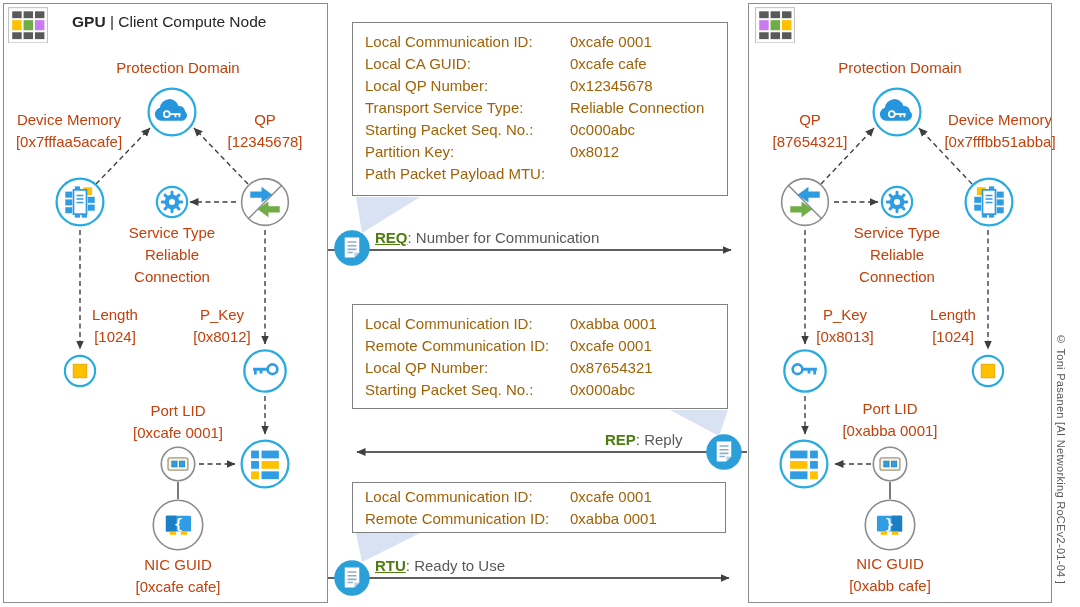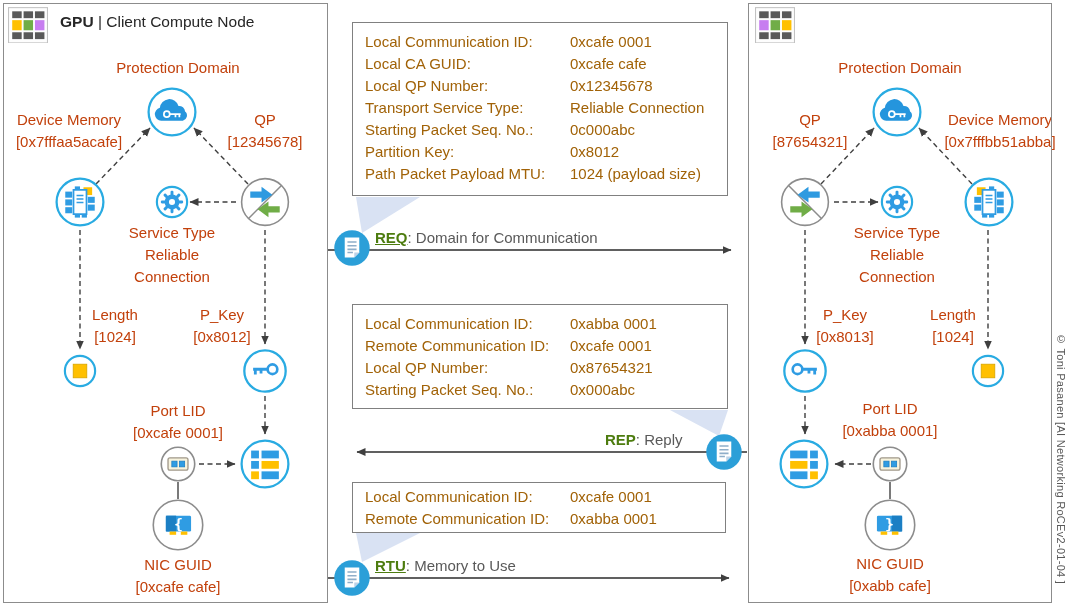--- a/index.html
+++ b/index.html
@@ -187,21 +187,21 @@
       <path d="M328,578 L729,578"></path>
     </g>
   </svg>
 
   <div class="panel" style="left:3px;top:3px;width:325px;height:600px;z-index:2"></div>
   <div class="panel" style="left:748px;top:3px;width:304px;height:600px;z-index:2"></div>
 
   <svg class="icon" style="left:8px;top:7px" width="40" height="36" viewBox="0 0 38 34">
       <use href="#d-gpu-l"></use>
     </svg>
-  <div class="panel-title" style="left:60px;top:13px">
+  <div class="panel-title" style="left:72px;top:13px">
     <b>GPU</b>
     <span>| Client Compute Node</span>
   </div>
   <svg class="icon" style="left:755px;top:7px" width="40" height="36" viewBox="0 0 38 34">
       <use href="#d-gpu-r"></use>
     </svg>
 
   <svg class="icon" style="left:146px;top:86px" width="52" height="52" viewBox="0 0 60 60">
       <use href="#d-cloudkey"></use>
     </svg>
@@ -354,21 +354,20 @@
     <div class="drow">
         <span class="dlbl">Starting Packet Seq. No.:</span>
         <span class="dval">0c000abc</span>
       </div>
     <div class="drow">
         <span class="dlbl">Partition Key:</span>
         <span class="dval">0x8012</span>
       </div>
     <div class="drow">
         <span class="dlbl">Path Packet Payload MTU:</span>
-        <span class="dval">1024 (payload size)</span>
       </div>
   </div>
 
   <div class="detail-box" style="left:352px;top:304px;width:376px;height:105px">
     <div class="drow">
         <span class="dlbl">Local Communication ID:</span>
         <span class="dval">0xabba 0001</span>
       </div>
     <div class="drow">
         <span class="dlbl">Remote Communication ID:</span>
@@ -389,24 +388,24 @@
         <span class="dlbl">Local Communication ID:</span>
         <span class="dval">0xcafe 0001</span>
       </div>
     <div class="drow">
         <span class="dlbl">Remote Communication ID:</span>
         <span class="dval">0xabba 0001</span>
       </div>
   </div>
 
   <div class="msg-label" style="left:375px;top:229px">
-    <span class="code">REQ</span><span>: Domain for Communication</span>
+    <span class="code">REQ</span><span>: Number for Communication</span>
   </div>
   <div class="msg-label no-ul" style="left:605px;top:431px;width:95px;text-align:left">
     <span class="code">REP</span><span>: Reply</span>
   </div>
   <div class="msg-label" style="left:375px;top:557px">
-    <span class="code">RTU</span><span>: Memory to Use</span>
+    <span class="code">RTU</span><span>: Ready to Use</span>
   </div>
 
   <div class="credit">© Toni Pasanen [AI Networking RoCEv2-01-04 ]</div>
 
 </div>
 
 </body></html>

